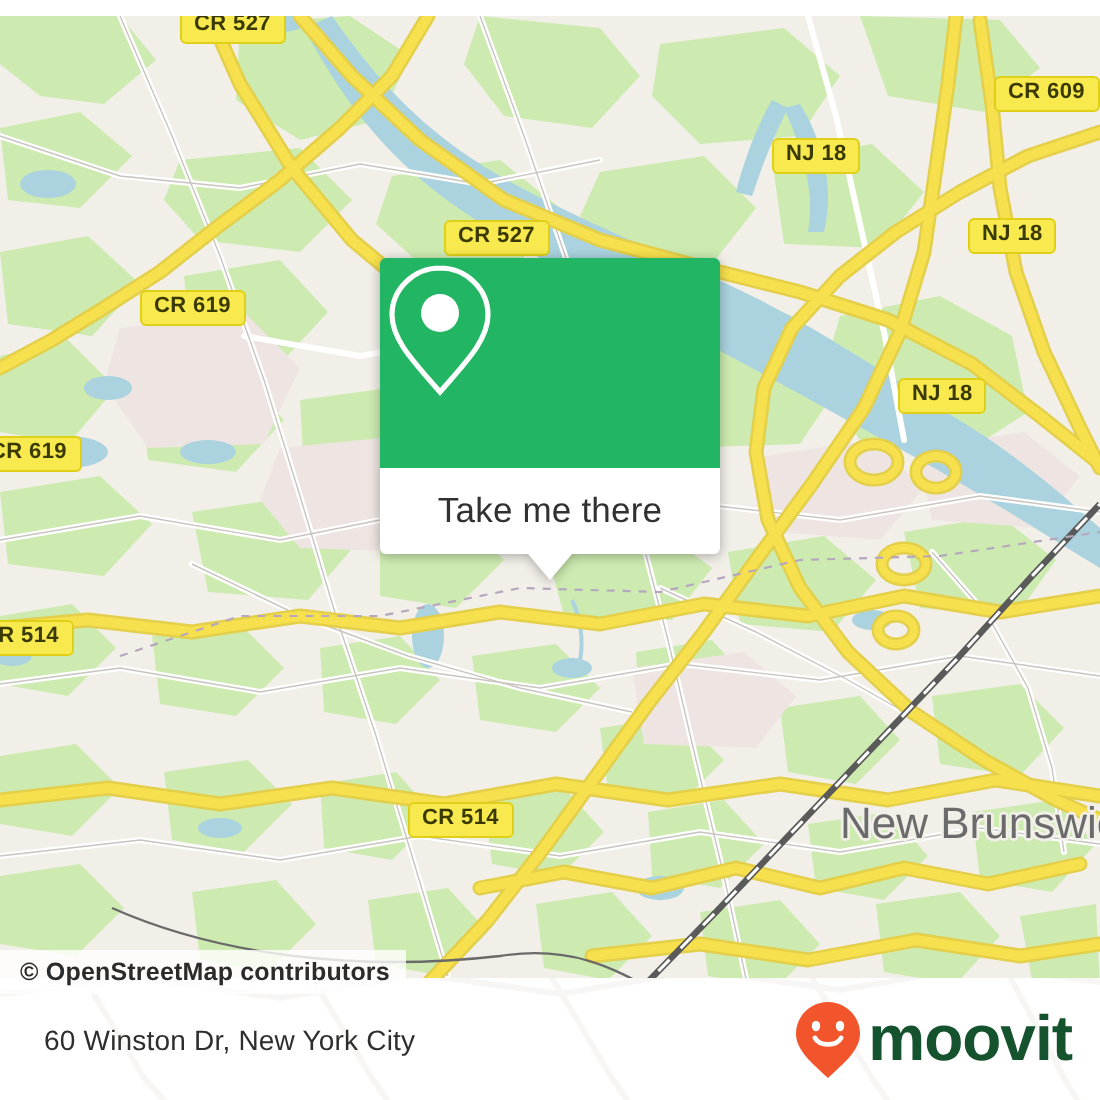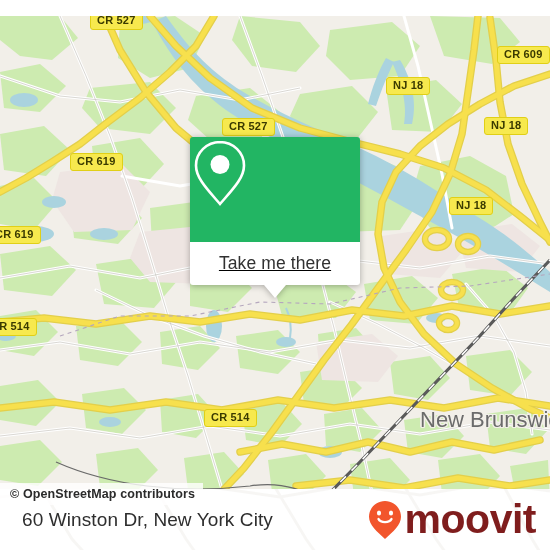--- a/index.html
+++ b/index.html
@@ -5,21 +5,21 @@
   html,body{margin:0;padding:0;}
   body{
     width:550px;height:550px;overflow:hidden;
     font-family:"Liberation Sans", sans-serif;
     background:#ffffff;
   }
   #app{position:relative;width:550px;height:550px;overflow:hidden;}
 
   
   .map{
-    position:absolute;left:0;top:16px;width:550px;height:489px;
+    position:absolute;left:0;top:8px;width:550px;height:489px;
     background:#f2efe9;overflow:hidden;
   }
   .map svg{position:absolute;left:0;top:0;}
 
   
   .attrib{
     position:absolute;left:0;bottom:0;
     height:22px;line-height:22px;
     padding:0 8px 0 10px;
     background:rgba(255,255,255,0.80);
@@ -57,21 +57,20 @@
       1.4px 0 #f2efe9, -1.4px 0 #f2efe9, 0 1.4px #f2efe9, 0 -1.4px #f2efe9,
       1px 1px #f2efe9, -1px -1px #f2efe9, 1px -1px #f2efe9, -1px 1px #f2efe9;
   }
 
   
   .callout{
     position:absolute;left:190px;top:121px;
     width:170px;
     z-index:60;
     filter:drop-shadow(0 1px 3px rgba(0,0,0,.30));
-    text-decoration:underline;
   }
   .callout-head{
     height:105px;
     background:#22b563;
     border-radius:3px 3px 0 0;
     display:flex;align-items:center;justify-content:center;
   }
   .callout-body{
     height:43px;
     background:#ffffff;
@@ -93,29 +92,29 @@
   
   .footer{
     position:absolute;left:0;top:489px;width:550px;height:61px;
     background:#ffffff;
     overflow:hidden;
   }
   .footer-ghost{position:absolute;left:0;top:0;opacity:.30;}
   .footer-addr{
     position:absolute;left:22px;top:0;height:61px;
     display:flex;align-items:center;
-    font-size:19px;color:#2e2e2e;letter-spacing:.1px;
+    font-size:14px;color:#2e2e2e;letter-spacing:.1px;
     white-space:nowrap;
   }
   .footer-logo{
     position:absolute;right:14px;top:0;height:61px;
     display:flex;align-items:center;gap:3px;
   }
   .footer-logo .wordmark{
-    font-size:41px;font-weight:bold;color:#7f1d1d;
+    font-size:32px;font-weight:bold;color:#14532d;
     letter-spacing:-0.5px;line-height:31px;
   }
 </style>
 </head>
 <body>
 
 <div id="app">
 
   <div class="map">
 

